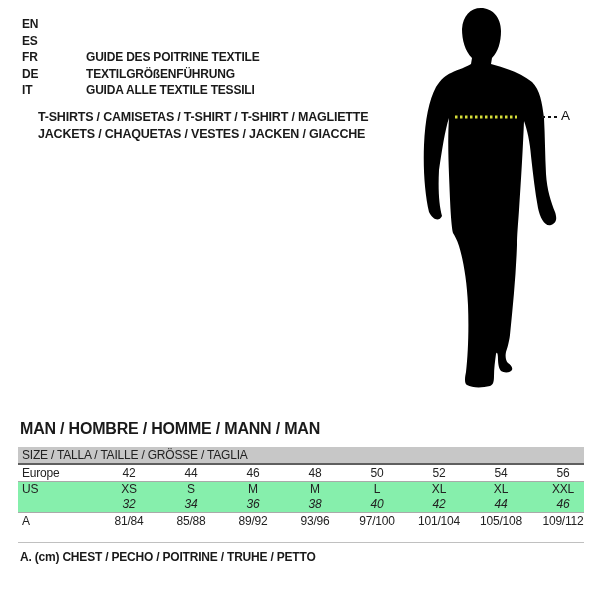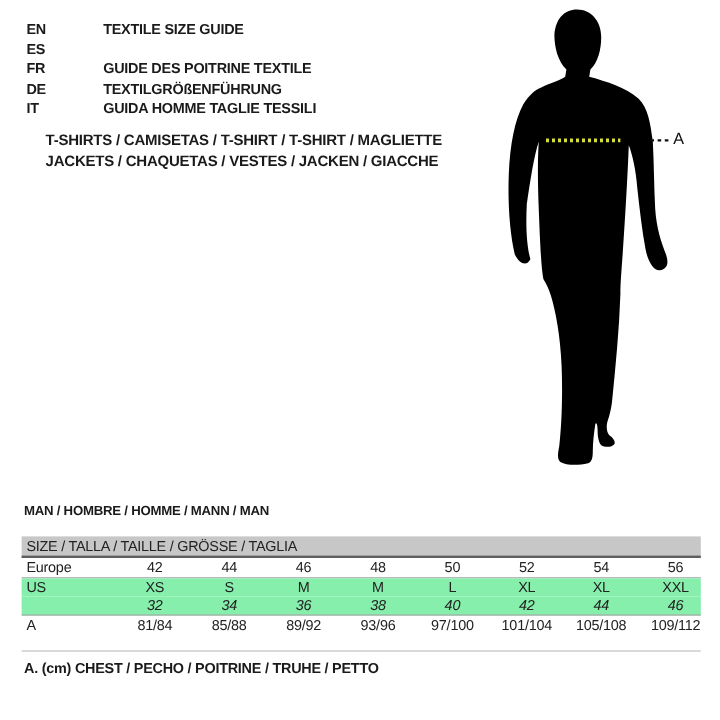--- a/index.html
+++ b/index.html
@@ -11,21 +11,21 @@
   
   .lang-list{position:absolute;left:22px;top:16px;}
   .lang-row{display:flex;height:16.6px;line-height:16.6px;font-weight:700;font-size:12px;letter-spacing:-0.2px;gap:28px;}
   .lang-code{width:36px;}
   
   .cat-lines{position:absolute;left:38px;top:109px;font-weight:700;font-size:12.5px;line-height:17px;letter-spacing:-0.2px;}
   
   .figure{position:absolute;left:415px;top:5px;width:170px;height:390px;}
   .measure-label{position:absolute;left:561px;top:108px;font-size:13.5px;font-weight:400;color:#111;}
   
-  .section-title{position:absolute;left:20px;top:420px;font-size:11px;font-weight:700;letter-spacing:-0.2px;text-align:right;}
+  .section-title{position:absolute;left:20px;top:420px;font-size:16px;font-weight:700;letter-spacing:-0.2px;text-align:right;}
   
   .size-table{position:absolute;left:18px;top:447px;width:566px;font-size:12px;letter-spacing:-0.2px;color:#222;}
   .t-header{height:16px;line-height:16px;background:#c7c7c7;border-bottom:2px solid #5f5f5f;padding-left:4px;}
   .t-row{display:flex;height:16px;line-height:16px;gap:20px;}
   #t-rows .t-row:nth-child(1){border-bottom:1px solid #aaaaaa;}
   #t-rows .t-row:nth-child(2),
   #t-rows .t-row:nth-child(3){background:#86efac;height:15px;line-height:15px;}
   #t-rows .t-row:nth-child(3){border-bottom:1px solid #aaaaaa;font-style:italic;}
   .t-label{width:66px;padding-left:4px;}
   .t-cell{flex:1;text-align:center;}
@@ -34,36 +34,35 @@
   .footnote{position:absolute;left:20px;top:550px;font-size:12px;font-weight:700;letter-spacing:-0.2px;}
 </style>
 </head>
 <body>
 
 <div class="canvas">
 
   <div class="lang-list">
       <div class="lang-row">
         <span class="lang-code">EN</span>
-        <span>TEXTILE SIZE GUIDE</span>
       </div>
       <div class="lang-row">
         <span class="lang-code">ES</span>
       </div>
       <div class="lang-row">
         <span class="lang-code">FR</span>
         <span>GUIDE DES POITRINE TEXTILE</span>
       </div>
       <div class="lang-row">
         <span class="lang-code">DE</span>
         <span>TEXTILGRÖßENFÜHRUNG</span>
       </div>
       <div class="lang-row">
         <span class="lang-code">IT</span>
-        <span>GUIDA HOMME TAGLIE TESSILI</span>
+        <span>GUIDA ALLE TEXTILE TESSILI</span>
       </div>
     </div>
 
   <div class="cat-lines">
     <div>T-SHIRTS / CAMISETAS / T-SHIRT / T-SHIRT / MAGLIETTE</div>
     <div>JACKETS / CHAQUETAS / VESTES / JACKEN / GIACCHE</div>
   </div>
 
   <div class="figure">
     <svg width="170" height="390" viewBox="0 0 170 390" xmlns="http://www.w3.org/2000/svg">

